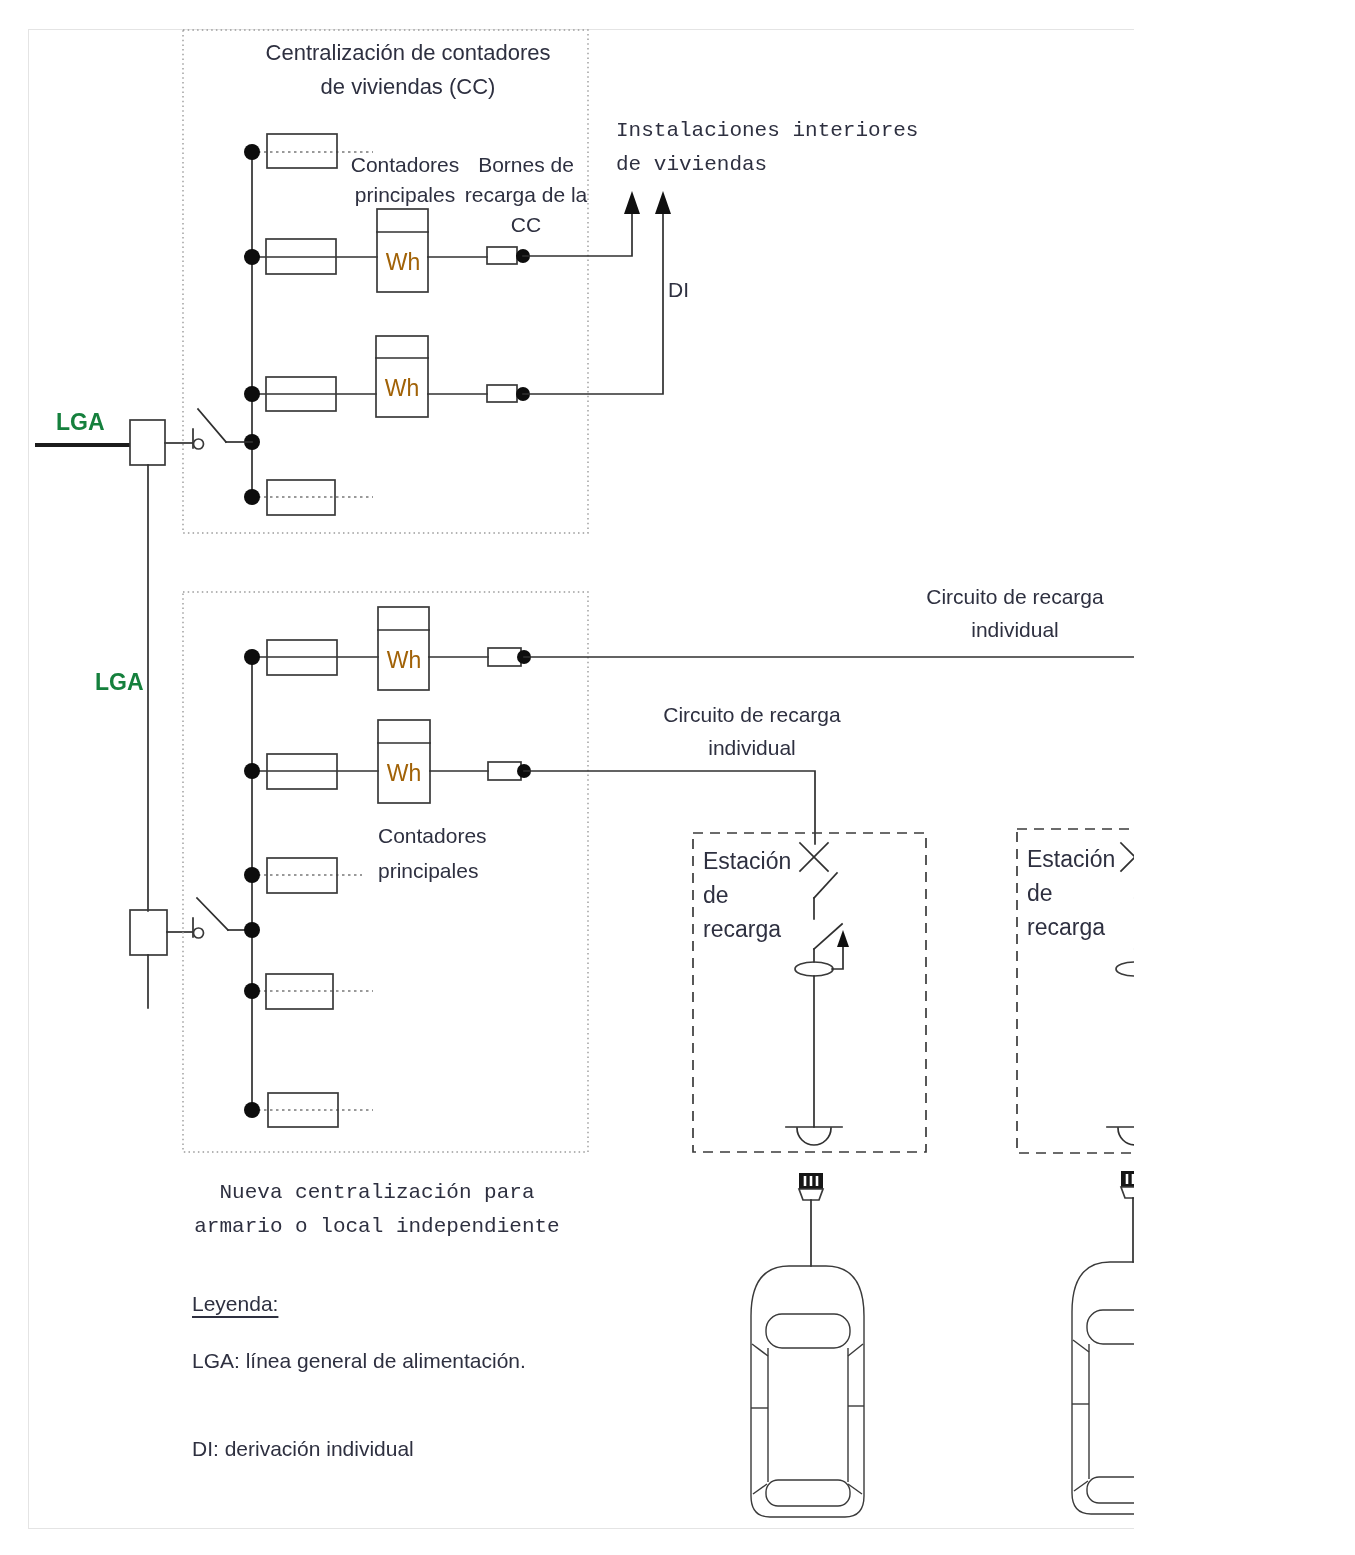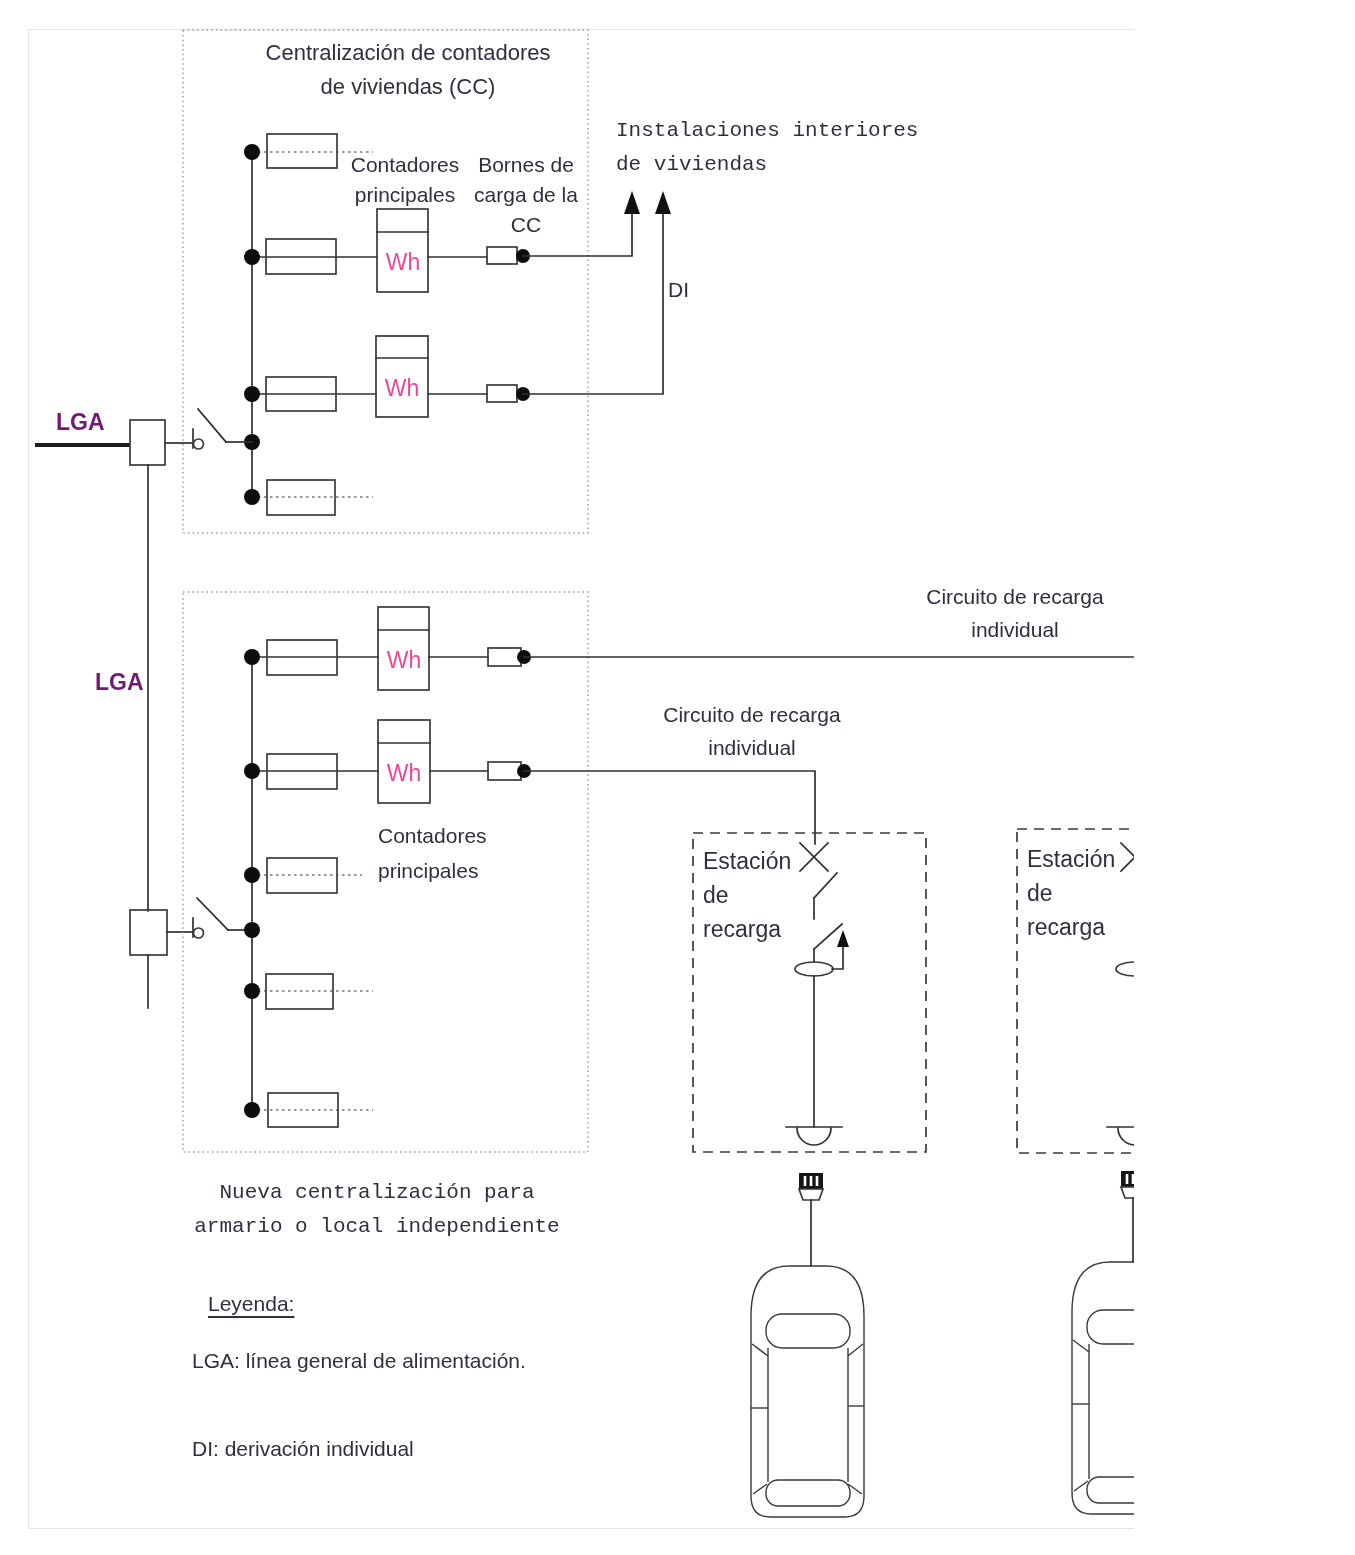--- a/index.html
+++ b/index.html
@@ -17,28 +17,28 @@
   .dotbox{stroke:#9a9a9a;stroke-width:1.4;stroke-dasharray:1.5 3.2;fill:none;}
   .dashbox{stroke:#3b3b3b;stroke-width:1.7;stroke-dasharray:10 7;fill:none;}
   .car{stroke:#3a3a3a;stroke-width:1.4;fill:none;stroke-linejoin:round;}
   .plugdark{fill:#161616;stroke:none;}
   .stripe{stroke:#ffffff;stroke-width:2.6;fill:none;}
   .head{fill:#101010;stroke:none;}
   .lbl{position:absolute;white-space:nowrap;font-size:21px;line-height:31px;}
   .ctr{transform:translateX(-50%);text-align:center;}
   .mid{transform:translate(-50%,-50%);}
   .t22{font-size:22px;line-height:34px;}
-  .t23{font-size:23px;font-weight:bold;color:#701a75;}
-  .wh{font-size:23px;color:#ec4899;}
+  .t23{font-size:23px;font-weight:bold;color:#15803d;}
+  .wh{font-size:23px;color:#a16207;}
   .t19{font-size:23px;line-height:34px;}
   .lh30{line-height:30px;}
   .lh33{line-height:33px;text-align:center;}
   .lh34{line-height:34px;font-family:Liberation Mono, monospace;}
   .lh35{line-height:35px;}
-  .und{text-decoration:underline;text-underline-offset:5px;margin-left:16px;}
+  .und{text-decoration:underline;text-underline-offset:5px;}
 </style>
 </head>
 <body>
 
 <div class="canvas">
   <div class="frame"></div>
 
   <svg class="art" viewBox="0 0 1355 1555">
 
     <g>
@@ -236,21 +236,21 @@
     <div>de viviendas (CC)</div>
   </div>
 
   <div class="lbl ctr lh30" style="left:405px;top:150px">
     <div>Contadores</div>
     <div>principales</div>
   </div>
 
   <div class="lbl ctr lh30" style="left:526px;top:150px">
     <div>Bornes de</div>
-    <div>carga de la</div>
+    <div>recarga de la</div>
     <div>CC</div>
   </div>
 
   <div class="lbl lh34" style="left:616px;top:114px">
     <div>Instalaciones interiores</div>
     <div>de viviendas</div>
   </div>
 
   <div class="lbl" style="left:668px;top:274px">DI</div>
 

